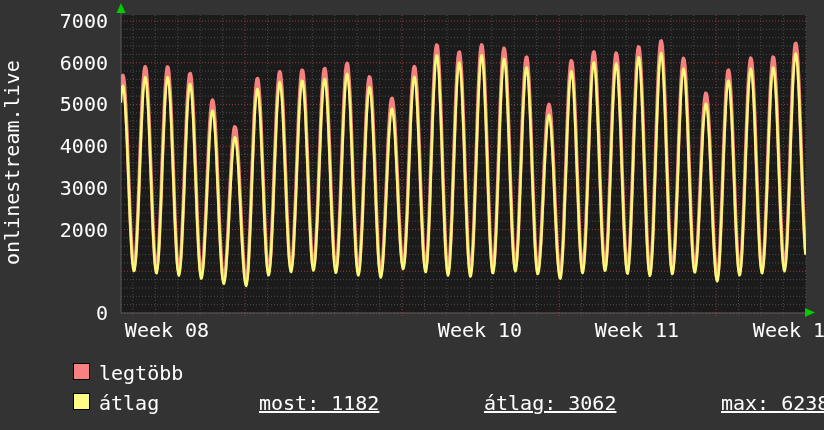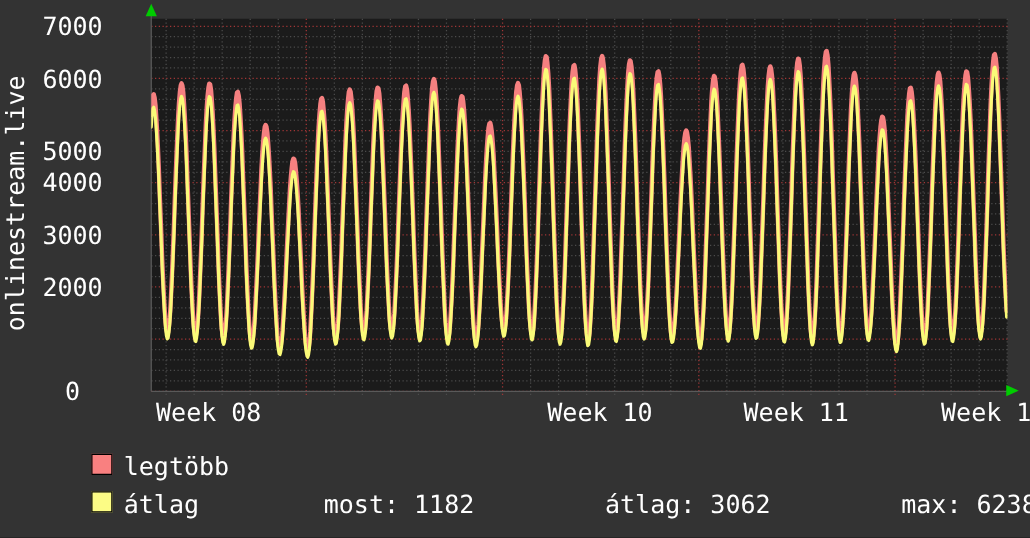--- a/index.html
+++ b/index.html
@@ -11,34 +11,34 @@
   }
   #stage { position:absolute; inset:0; width:824px; height:430px; }
   svg#graph { position:absolute; left:0; top:0; }
   .vtitle {
     position:absolute; left:0px; top:10px; height:305px; width:24px;
     display:flex; align-items:center; justify-content:center;
     writing-mode:vertical-rl; transform:rotate(180deg);
     font-size:20px; letter-spacing:0px; white-space:nowrap;
   }
   .ytick {
-    position:absolute; width:100px; text-align:center; left:8px;
+    position:absolute; width:100px; text-align:right; left:8px;
     font-size:20px; line-height:22px;
   }
   .xlabel {
     position:absolute; top:319px; font-size:20px; line-height:22px;
     transform:translateX(-50%); white-space:nowrap;
   }
   .legend-row { position:absolute; left:29px; height:22px;margin-left:44px; }
   .swatch {
     position:absolute; left:0; top:1px; width:17px; height:17px;
     border:1px solid #000;
   }
   .legend-label { position:absolute; left:26px; top:0; font-size:20px; line-height:22px; white-space:nowrap; }
-  .stat { position:absolute; top:0; font-size:20px; line-height:22px; white-space:nowrap; }
+  .stat { position:absolute; top:0; font-size:20px; line-height:22px; white-space:nowrap;text-decoration:underline; }
 </style>
 </head>
 <body>
 
 <div id="stage">
 
   <svg id="graph" width="824" height="430">
       <rect x="121" y="15" width="685" height="298" fill="#1b1b1b"></rect>
       <g>
         <line x1="121" y1="304.65714285714284" x2="806" y2="304.65714285714284" stroke="#4b4b4b" stroke-dasharray="1,2"></line>
@@ -117,21 +117,21 @@
       <path d="M121.0,91.9L121.7,81.8L122.3,76.3L123.0,75.4L123.7,78.2L124.4,84.3L125.0,93.5L125.7,105.4L126.4,119.7L127.1,135.7L127.7,153.0L128.4,171.0L129.1,188.9L129.7,206.2L130.4,222.3L131.1,236.5L131.8,248.4L132.4,257.6L133.1,263.7L133.8,266.5L134.5,265.9L135.1,261.8L135.8,254.3L136.5,243.7L137.1,230.4L137.8,214.9L138.5,197.6L139.2,179.2L139.8,160.4L140.5,141.8L141.2,124.1L141.9,107.9L142.5,93.8L143.2,82.2L143.9,73.7L144.6,68.4L145.2,66.7L145.9,68.5L146.6,73.8L147.2,82.4L147.9,94.1L148.6,108.3L149.3,124.7L149.9,142.6L150.6,161.4L151.3,180.4L152.0,199.0L152.6,216.4L153.3,232.1L154.0,245.6L154.6,256.3L155.3,263.8L156.0,268.0L156.7,268.6L157.3,265.6L158.0,259.2L158.7,249.5L159.4,236.9L160.0,221.9L160.7,204.9L161.4,186.7L162.0,167.7L162.7,148.8L163.4,130.5L164.1,113.6L164.7,98.6L165.4,86.0L166.1,76.3L166.8,69.9L167.4,66.9L168.1,67.5L168.8,71.7L169.4,79.3L170.1,90.1L170.8,103.7L171.5,119.6L172.1,137.2L172.8,156.0L173.5,175.2L174.2,194.2L174.8,212.2L175.5,228.8L176.2,243.2L176.8,255.0L177.5,263.7L178.2,269.1L178.9,270.9L179.5,269.1L180.2,263.9L180.9,255.5L181.6,244.1L182.2,230.2L182.9,214.2L183.6,196.7L184.3,178.3L184.9,159.7L185.6,141.6L186.3,124.5L186.9,109.2L187.6,96.0L188.3,85.6L189.0,78.2L189.6,74.1L190.3,73.5L191.0,76.5L191.7,82.9L192.3,92.5L193.0,105.0L193.7,120.0L194.3,136.8L195.0,155.0L195.7,173.8L196.4,192.6L197.0,210.7L197.7,227.6L198.4,242.5L199.1,255.0L199.7,264.6L200.4,271.1L201.1,274.0L201.7,273.5L202.4,269.9L203.1,263.4L203.8,254.2L204.4,242.6L205.1,229.1L205.8,214.0L206.5,198.0L207.1,181.7L207.8,165.5L208.5,150.1L209.1,135.9L209.8,123.6L210.5,113.6L211.2,106.2L211.8,101.6L212.5,100.0L213.2,101.6L213.9,106.3L214.5,114.0L215.2,124.3L215.9,137.0L216.6,151.5L217.2,167.4L217.9,184.0L218.6,200.9L219.2,217.3L219.9,232.8L220.6,246.7L221.3,258.7L221.9,268.1L222.6,274.8L223.3,278.5L224.0,279.1L224.6,276.8L225.3,272.0L226.0,264.7L226.6,255.2L227.3,243.8L228.0,231.0L228.7,217.3L229.3,203.0L230.0,188.7L230.7,174.9L231.4,162.1L232.0,150.8L232.7,141.3L233.4,134.0L234.0,129.1L234.7,126.9L235.4,127.4L236.1,130.5L236.7,136.3L237.4,144.5L238.1,154.8L238.8,166.8L239.4,180.1L240.1,194.3L240.8,208.9L241.4,223.2L242.1,236.9L242.8,249.4L243.5,260.4L244.1,269.3L244.8,275.9L245.5,279.9L246.2,281.3L246.8,279.5L247.5,274.2L248.2,265.5L248.8,253.8L249.5,239.5L250.2,223.0L250.9,205.1L251.5,186.2L252.2,167.1L252.9,148.5L253.6,130.9L254.2,115.1L254.9,101.6L255.6,90.9L256.3,83.3L256.9,79.2L257.6,78.5L258.3,81.4L258.9,87.5L259.6,96.7L260.3,108.7L261.0,123.0L261.6,139.2L262.3,156.6L263.0,174.6L263.7,192.6L264.3,210.0L265.0,226.2L265.7,240.5L266.3,252.5L267.0,261.7L267.7,267.8L268.4,270.7L269.0,270.1L269.7,266.0L270.4,258.5L271.1,248.0L271.7,234.8L272.4,219.3L273.1,202.1L273.7,183.8L274.4,165.0L275.1,146.5L275.8,128.9L276.4,112.7L277.1,98.7L277.8,87.2L278.5,78.7L279.1,73.4L279.8,71.7L280.5,73.4L281.1,78.6L281.8,86.9L282.5,98.2L283.2,112.0L283.8,127.9L284.5,145.3L285.2,163.5L285.9,181.9L286.5,199.9L287.2,216.8L287.9,232.0L288.5,245.1L289.2,255.4L289.9,262.7L290.6,266.8L291.2,267.3L291.9,264.4L292.6,258.1L293.3,248.7L293.9,236.4L294.6,221.7L295.3,205.1L296.0,187.3L296.6,168.8L297.3,150.3L298.0,132.4L298.6,115.9L299.3,101.2L300.0,88.9L300.7,79.4L301.3,73.1L302.0,70.2L302.7,70.8L303.4,74.8L304.0,82.1L304.7,92.5L305.4,105.5L306.0,120.8L306.7,137.7L307.4,155.7L308.1,174.1L308.7,192.3L309.4,209.6L310.1,225.5L310.8,239.3L311.4,250.6L312.1,259.0L312.8,264.1L313.4,265.9L314.1,264.1L314.8,258.9L315.5,250.5L316.1,239.1L316.8,225.2L317.5,209.2L318.2,191.7L318.8,173.3L319.5,154.7L320.2,136.6L320.8,119.5L321.5,104.2L322.2,91.0L322.9,80.6L323.5,73.2L324.2,69.1L324.9,68.5L325.6,71.5L326.2,77.9L326.9,87.4L327.6,99.9L328.2,114.8L328.9,131.5L329.6,149.6L330.3,168.4L330.9,187.1L331.6,205.2L332.3,221.9L333.0,236.8L333.6,249.3L334.3,258.8L335.0,265.2L335.7,268.2L336.3,267.6L337.0,263.3L337.7,255.7L338.3,244.8L339.0,231.2L339.7,215.2L340.4,197.5L341.0,178.7L341.7,159.4L342.4,140.4L343.1,122.2L343.7,105.6L344.4,91.1L345.1,79.3L345.7,70.5L346.4,65.2L347.1,63.3L347.8,65.2L348.4,70.6L349.1,79.5L349.8,91.5L350.5,106.1L351.1,122.9L351.8,141.3L352.5,160.6L353.1,180.1L353.8,199.2L354.5,217.1L355.2,233.2L355.8,247.1L356.5,258.0L357.2,265.8L357.9,270.1L358.5,270.7L359.2,267.8L359.9,261.6L360.5,252.3L361.2,240.2L361.9,225.8L362.6,209.5L363.2,192.0L363.9,173.8L364.6,155.6L365.3,138.0L365.9,121.8L366.6,107.3L367.3,95.2L367.9,85.9L368.6,79.7L369.3,76.9L370.0,77.5L370.6,81.5L371.3,88.8L372.0,99.2L372.7,112.3L373.3,127.5L374.0,144.5L374.7,162.5L375.4,181.0L376.0,199.2L376.7,216.6L377.4,232.5L378.0,246.4L378.7,257.7L379.4,266.1L380.1,271.2L380.7,273.0L381.4,271.4L382.1,266.8L382.8,259.3L383.4,249.3L384.1,236.9L384.8,222.8L385.4,207.3L386.1,191.1L386.8,174.6L387.5,158.6L388.1,143.5L388.8,129.9L389.5,118.2L390.2,109.0L390.8,102.4L391.5,98.9L392.2,98.3L392.8,100.8L393.5,106.1L394.2,114.1L394.9,124.4L395.5,136.8L396.2,150.8L396.9,165.8L397.6,181.4L398.2,197.0L398.9,212.0L399.6,226.0L400.2,238.4L400.9,248.7L401.6,256.7L402.3,262.0L402.9,264.4L403.6,263.8L404.3,259.8L405.0,252.4L405.6,241.9L406.3,228.7L407.0,213.3L407.7,196.2L408.3,178.0L409.0,159.3L409.7,140.9L410.3,123.4L411.0,107.3L411.7,93.3L412.4,81.9L413.0,73.4L413.7,68.2L414.4,66.5L415.1,68.2L415.7,73.5L416.4,82.1L417.1,93.7L417.7,107.9L418.4,124.2L419.1,142.0L419.8,160.7L420.4,179.6L421.1,198.1L421.8,215.4L422.5,231.1L423.1,244.5L423.8,255.1L424.5,262.6L425.1,266.7L425.8,267.3L426.5,264.0L427.2,256.9L427.8,246.3L428.5,232.4L429.2,215.8L429.9,197.2L430.5,177.0L431.2,156.2L431.9,135.3L432.5,115.2L433.2,96.5L433.9,79.9L434.6,66.0L435.2,55.4L435.9,48.3L436.6,45.0L437.3,45.7L437.9,50.3L438.6,58.8L439.3,70.7L439.9,85.8L440.6,103.4L441.3,122.9L442.0,143.7L442.6,164.9L443.3,185.9L444.0,206.0L444.7,224.3L445.3,240.2L446.0,253.3L446.7,262.9L447.4,268.9L448.0,270.9L448.7,268.9L449.4,263.2L450.0,253.8L450.7,241.2L451.4,225.7L452.1,208.0L452.7,188.6L453.4,168.2L454.1,147.6L454.8,127.5L455.4,108.6L456.1,91.6L456.8,77.0L457.4,65.4L458.1,57.2L458.8,52.7L459.5,52.1L460.1,55.3L460.8,62.3L461.5,72.9L462.2,86.6L462.8,103.0L463.5,121.5L464.2,141.4L464.8,162.0L465.5,182.6L466.2,202.5L466.9,221.0L467.5,237.4L468.2,251.1L468.9,261.6L469.6,268.7L470.2,271.9L470.9,271.2L471.6,266.6L472.2,258.1L472.9,246.0L473.6,230.9L474.3,213.2L474.9,193.6L475.6,172.7L476.3,151.3L477.0,130.2L477.6,110.0L478.3,91.6L479.0,75.6L479.6,62.5L480.3,52.8L481.0,46.8L481.7,44.8L482.3,46.8L483.0,52.6L483.7,62.2L484.4,75.1L485.0,90.9L485.7,109.1L486.4,128.9L487.1,149.7L487.7,170.8L488.4,191.4L489.1,210.7L489.7,228.2L490.4,243.1L491.1,254.9L491.8,263.3L492.4,267.9L493.1,268.6L493.8,265.3L494.5,258.3L495.1,247.7L495.8,234.0L496.5,217.6L497.1,199.1L497.8,179.1L498.5,158.4L499.2,137.8L499.8,117.8L500.5,99.3L501.2,82.9L501.9,69.2L502.5,58.6L503.2,51.6L503.9,48.3L504.5,49.0L505.2,53.5L505.9,61.6L506.6,73.2L507.2,87.7L507.9,104.8L508.6,123.6L509.3,143.7L509.9,164.3L510.6,184.6L511.3,203.9L511.9,221.6L512.6,237.1L513.3,249.7L514.0,259.0L514.6,264.8L515.3,266.7L516.0,264.8L516.7,259.3L517.3,250.4L518.0,238.3L518.7,223.5L519.3,206.5L520.0,187.9L520.7,168.4L521.4,148.6L522.0,129.4L522.7,111.2L523.4,94.9L524.1,81.0L524.7,69.9L525.4,62.0L526.1,57.7L526.8,57.1L527.4,60.2L528.1,67.0L528.8,77.2L529.4,90.4L530.1,106.2L530.8,124.1L531.5,143.3L532.1,163.2L532.8,183.2L533.5,202.4L534.2,220.2L534.8,236.1L535.5,249.3L536.2,259.5L536.8,266.3L537.5,269.4L538.2,269.0L538.9,265.6L539.5,259.4L540.2,250.7L540.9,239.7L541.6,226.8L542.2,212.5L542.9,197.4L543.6,181.8L544.2,166.5L544.9,151.9L545.6,138.5L546.3,126.8L546.9,117.3L547.6,110.2L548.3,105.9L549.0,104.4L549.6,105.9L550.3,110.4L551.0,117.6L551.6,127.4L552.3,139.4L553.0,153.2L553.7,168.2L554.3,184.0L555.0,200.0L555.7,215.5L556.4,230.2L557.0,243.4L557.7,254.7L558.4,263.7L559.1,270.1L559.7,273.5L560.4,274.0L561.1,270.9L561.7,264.0L562.4,253.8L563.1,240.5L563.8,224.6L564.4,206.7L565.1,187.4L565.8,167.4L566.5,147.4L567.1,128.1L567.8,110.2L568.5,94.3L569.1,81.0L569.8,70.8L570.5,64.0L571.2,60.8L571.8,61.4L572.5,65.7L573.2,73.5L573.9,84.5L574.5,98.3L575.2,114.5L575.9,132.4L576.5,151.5L577.2,171.0L577.9,190.3L578.6,208.7L579.2,225.5L579.9,240.2L580.6,252.2L581.3,261.1L581.9,266.5L582.6,268.4L583.3,266.4L583.9,260.8L584.6,251.5L585.3,239.0L586.0,223.7L586.6,206.1L587.3,187.0L588.0,166.8L588.7,146.4L589.3,126.5L590.0,107.8L590.7,90.9L591.3,76.5L592.0,65.1L592.7,57.0L593.4,52.5L594.0,51.9L594.7,55.0L595.4,61.9L596.1,72.2L596.7,85.5L597.4,101.5L598.1,119.5L598.8,138.9L599.4,159.0L600.1,179.1L600.8,198.5L601.4,216.5L602.1,232.4L602.8,245.8L603.5,256.1L604.1,262.9L604.8,266.1L605.5,265.4L606.2,261.1L606.8,253.1L607.5,241.8L608.2,227.6L608.8,211.0L609.5,192.6L610.2,173.1L610.9,153.0L611.5,133.2L612.2,114.3L612.9,97.1L613.6,82.0L614.2,69.7L614.9,60.6L615.6,55.0L616.2,53.1L616.9,55.0L617.6,60.7L618.3,69.9L618.9,82.4L619.6,97.7L620.3,115.2L621.0,134.3L621.6,154.4L622.3,174.7L623.0,194.5L623.6,213.2L624.3,230.0L625.0,244.4L625.7,255.8L626.3,263.9L627.0,268.3L627.7,269.0L628.4,265.7L629.0,258.6L629.7,247.9L630.4,234.1L631.0,217.6L631.7,198.9L632.4,178.8L633.1,157.9L633.7,137.1L634.4,117.0L635.1,98.3L635.8,81.8L636.4,67.9L637.1,57.2L637.8,50.2L638.5,46.9L639.1,47.5L639.8,52.2L640.5,60.5L641.1,72.4L641.8,87.4L642.5,104.9L643.2,124.3L643.8,144.9L644.5,166.0L645.2,186.9L645.9,206.8L646.5,225.0L647.2,240.8L647.9,253.8L648.5,263.4L649.2,269.3L649.9,271.3L650.6,269.2L651.2,263.2L651.9,253.3L652.6,240.0L653.3,223.7L653.9,205.1L654.6,184.6L655.3,163.2L655.9,141.5L656.6,120.3L657.3,100.4L658.0,82.4L658.6,67.1L659.3,54.9L660.0,46.3L660.7,41.5L661.3,40.8L662.0,44.2L662.7,51.5L663.3,62.5L664.0,76.7L664.7,93.8L665.4,113.0L666.0,133.7L666.7,155.1L667.4,176.6L668.1,197.3L668.7,216.5L669.4,233.5L670.1,247.7L670.7,258.7L671.4,266.0L672.1,269.4L672.8,268.8L673.4,264.4L674.1,256.6L674.8,245.4L675.5,231.3L676.1,214.9L676.8,196.6L677.5,177.2L678.2,157.3L678.8,137.7L679.5,119.0L680.2,101.9L680.8,87.0L681.5,74.8L682.2,65.8L682.9,60.2L683.5,58.3L684.2,60.2L684.9,65.7L685.6,74.6L686.2,86.7L686.9,101.5L687.6,118.5L688.2,137.1L688.9,156.6L689.6,176.3L690.3,195.5L690.9,213.6L691.6,229.9L692.3,243.9L693.0,255.0L693.6,262.8L694.3,267.1L695.0,267.8L695.6,265.2L696.3,259.6L697.0,251.3L697.7,240.4L698.3,227.4L699.0,212.7L699.7,196.9L700.4,180.6L701.0,164.2L701.7,148.4L702.4,133.7L703.0,120.7L703.7,109.9L704.4,101.5L705.1,95.9L705.7,93.3L706.4,93.9L707.1,97.7L707.8,104.5L708.4,114.2L709.1,126.4L709.8,140.7L710.4,156.6L711.1,173.4L711.8,190.7L712.5,207.8L713.1,224.0L713.8,238.9L714.5,251.8L715.2,262.4L715.8,270.3L716.5,275.1L717.2,276.7L717.9,274.9L718.5,269.5L719.2,260.6L719.9,248.7L720.5,234.1L721.2,217.4L721.9,199.1L722.6,179.9L723.2,160.4L723.9,141.4L724.6,123.6L725.3,107.5L725.9,93.7L726.6,82.8L727.3,75.1L727.9,70.8L728.6,70.2L729.3,73.2L730.0,79.6L730.6,89.2L731.3,101.7L732.0,116.6L732.7,133.5L733.3,151.6L734.0,170.4L734.7,189.3L735.3,207.4L736.0,224.3L736.7,239.2L737.4,251.7L738.0,261.3L738.7,267.7L739.4,270.7L740.1,270.0L740.7,265.7L741.4,257.7L742.1,246.5L742.7,232.3L743.4,215.7L744.1,197.4L744.8,177.8L745.4,157.8L746.1,138.0L746.8,119.2L747.5,102.0L748.1,87.0L748.8,74.7L749.5,65.6L750.2,60.0L750.8,58.1L751.5,60.0L752.2,65.5L752.8,74.5L753.5,86.7L754.2,101.5L754.9,118.6L755.5,137.3L756.2,156.8L756.9,176.7L757.6,196.0L758.2,214.2L758.9,230.6L759.6,244.6L760.2,255.8L760.9,263.6L761.6,268.0L762.3,268.6L762.9,265.5L763.6,258.7L764.3,248.5L765.0,235.4L765.6,219.6L766.3,201.8L767.0,182.7L767.6,162.8L768.3,143.0L769.0,123.8L769.7,106.1L770.3,90.3L771.0,77.1L771.7,67.0L772.4,60.2L773.0,57.1L773.7,57.7L774.4,62.0L775.0,69.9L775.7,81.0L776.4,94.9L777.1,111.2L777.7,129.4L778.4,148.6L779.1,168.4L779.8,187.9L780.4,206.5L781.1,223.5L781.8,238.3L782.4,250.4L783.1,259.3L783.8,264.8L784.5,266.7L785.1,264.7L785.8,258.8L786.5,249.3L787.2,236.4L787.8,220.6L788.5,202.5L789.2,182.7L789.9,161.9L790.5,140.9L791.2,120.4L791.9,101.0L792.5,83.6L793.2,68.8L793.9,56.9L794.6,48.6L795.2,44.0L795.9,43.3L796.6,46.5L797.3,53.4L797.9,63.7L798.6,77.2L799.3,93.2L799.9,111.4L800.6,130.9L801.3,151.1L802.0,171.3L802.6,190.9L803.3,209.0L804.0,225.0L804.7,238.5L805.3,248.8" fill="none" stroke="#f58080" stroke-width="3.5" stroke-linejoin="round" stroke-linecap="round" clip-path="url(#pc)"></path>
       <path d="M121.0,101.8L121.7,92.1L122.3,86.7L123.0,85.8L123.7,88.6L124.4,94.5L125.0,103.4L125.7,114.9L126.4,128.7L127.1,144.3L127.7,161.1L128.4,178.5L129.1,195.9L129.7,212.6L130.4,228.2L131.1,242.0L131.8,253.6L132.4,262.5L133.1,268.4L133.8,271.1L134.5,270.5L135.1,266.5L135.8,259.3L136.5,249.0L137.1,236.1L137.8,221.0L138.5,204.2L139.2,186.4L139.8,168.1L140.5,150.1L141.2,132.9L141.9,117.1L142.5,103.4L143.2,92.2L143.9,83.9L144.6,78.8L145.2,77.1L145.9,78.8L146.6,84.0L147.2,92.4L147.9,103.7L148.6,117.6L149.3,133.5L149.9,150.8L150.6,169.1L151.3,187.5L152.0,205.6L152.6,222.5L153.3,237.8L154.0,250.9L154.6,261.2L155.3,268.6L156.0,272.6L156.7,273.2L157.3,270.3L158.0,264.0L158.7,254.6L159.4,242.4L160.0,227.8L160.7,211.4L161.4,193.6L162.0,175.2L162.7,156.9L163.4,139.1L164.1,122.7L164.7,108.1L165.4,95.8L166.1,86.4L166.8,80.2L167.4,77.3L168.1,77.9L168.8,82.0L169.4,89.4L170.1,99.9L170.8,113.1L171.5,128.5L172.1,145.6L172.8,163.9L173.5,182.5L174.2,200.9L174.8,218.5L175.5,234.6L176.2,248.6L176.8,260.0L177.5,268.5L178.2,273.7L178.9,275.5L179.5,273.8L180.2,268.7L180.9,260.5L181.6,249.5L182.2,236.0L182.9,220.4L183.6,203.5L184.3,185.6L184.9,167.6L185.6,150.0L186.3,133.4L186.9,118.5L187.6,105.8L188.3,95.6L189.0,88.5L189.6,84.5L190.3,84.0L191.0,86.8L191.7,93.1L192.3,102.4L193.0,114.5L193.7,129.0L194.3,145.4L195.0,163.0L195.7,181.3L196.4,199.6L197.0,217.2L197.7,233.5L198.4,248.0L199.1,260.2L199.7,269.5L200.4,275.7L201.1,278.6L201.7,278.1L202.4,274.7L203.1,268.4L203.8,259.5L204.4,248.3L205.1,235.2L205.8,220.6L206.5,205.2L207.1,189.4L207.8,173.7L208.5,158.8L209.1,145.2L209.8,133.3L210.5,123.6L211.2,116.4L211.8,112.0L212.5,110.5L213.2,112.0L213.9,116.6L214.5,124.0L215.2,134.0L215.9,146.2L216.6,160.2L217.2,175.6L217.9,191.7L218.6,208.0L219.2,223.9L219.9,238.9L220.6,252.4L221.3,263.9L221.9,273.1L222.6,279.6L223.3,283.1L224.0,283.7L224.6,281.5L225.3,276.8L226.0,269.8L226.6,260.7L227.3,249.8L228.0,237.5L228.7,224.2L229.3,210.5L230.0,196.7L230.7,183.5L231.4,171.2L232.0,160.3L232.7,151.2L233.4,144.2L234.0,139.5L234.7,137.3L235.4,137.8L236.1,140.8L236.7,146.4L237.4,154.2L238.1,164.1L238.8,175.7L239.4,188.6L240.1,202.2L240.8,216.2L241.4,230.0L242.1,243.2L242.8,255.2L243.5,265.7L244.1,274.3L244.8,280.7L245.5,284.6L246.2,285.9L246.8,284.1L247.5,279.0L248.2,270.5L248.8,259.2L249.5,245.3L250.2,229.3L250.9,211.8L251.5,193.5L252.2,175.0L252.9,156.9L253.6,139.9L254.2,124.5L254.9,111.4L255.6,101.0L256.3,93.6L256.9,89.6L257.6,89.0L258.3,91.7L258.9,97.7L259.6,106.6L260.3,118.2L261.0,132.1L261.6,147.8L262.3,164.6L263.0,182.1L263.7,199.6L264.3,216.5L265.0,232.1L265.7,246.0L266.3,257.6L267.0,266.6L267.7,272.5L268.4,275.3L269.0,274.7L269.7,270.7L270.4,263.5L271.1,253.3L271.7,240.4L272.4,225.4L273.1,208.7L273.7,190.9L274.4,172.7L275.1,154.7L275.8,137.6L276.4,122.0L277.1,108.3L277.8,97.2L278.5,88.9L279.1,83.8L279.8,82.1L280.5,83.8L281.1,88.8L281.8,96.9L282.5,107.9L283.2,121.3L283.8,136.7L284.5,153.5L285.2,171.2L285.9,189.0L286.5,206.5L287.2,222.9L287.9,237.7L288.5,250.3L289.2,260.4L289.9,267.5L290.6,271.4L291.2,271.9L291.9,269.1L292.6,263.0L293.3,253.8L293.9,241.9L294.6,227.6L295.3,211.6L296.0,194.2L296.6,176.3L297.3,158.3L298.0,141.0L298.6,124.9L299.3,110.7L300.0,98.7L300.7,89.6L301.3,83.5L302.0,80.6L302.7,81.2L303.4,85.1L304.0,92.2L304.7,102.2L305.4,114.9L306.0,129.7L306.7,146.1L307.4,163.5L308.1,181.4L308.7,199.1L309.4,215.9L310.1,231.3L310.8,244.7L311.4,255.7L312.1,263.8L312.8,268.8L313.4,270.5L314.1,268.8L314.8,263.7L315.5,255.5L316.1,244.5L316.8,230.9L317.5,215.4L318.2,198.4L318.8,180.6L319.5,162.6L320.2,145.0L320.8,128.4L321.5,113.5L322.2,100.8L322.9,90.6L323.5,83.5L324.2,79.5L324.9,79.0L325.6,81.8L326.2,88.0L326.9,97.3L327.6,109.4L328.2,123.8L328.9,140.1L329.6,157.7L330.3,175.9L330.9,194.1L331.6,211.6L332.3,227.9L333.0,242.3L333.6,254.4L334.3,263.7L335.0,269.9L335.7,272.8L336.3,272.2L337.0,268.1L337.7,260.6L338.3,250.1L339.0,236.8L339.7,221.3L340.4,204.1L341.0,185.8L341.7,167.1L342.4,148.6L343.1,131.0L343.7,114.8L344.4,100.8L345.1,89.3L345.7,80.8L346.4,75.5L347.1,73.8L347.8,75.6L348.4,80.9L349.1,89.5L349.8,101.1L350.5,115.3L351.1,131.7L351.8,149.5L352.5,168.3L353.1,187.3L353.8,205.8L354.5,223.2L355.2,238.9L355.8,252.3L356.5,263.0L357.2,270.5L357.9,274.7L358.5,275.3L359.2,272.5L359.9,266.5L360.5,257.5L361.2,245.8L361.9,231.7L362.6,216.0L363.2,198.9L363.9,181.3L364.6,163.6L365.3,146.6L365.9,130.8L366.6,116.8L367.3,105.1L367.9,96.1L368.6,90.1L369.3,87.3L370.0,87.9L370.6,91.8L371.3,98.9L372.0,109.0L372.7,121.6L373.3,136.5L374.0,152.9L374.7,170.4L375.4,188.3L376.0,206.0L376.7,222.9L377.4,238.3L378.0,251.7L378.7,262.7L379.4,270.9L380.1,275.9L380.7,277.5L381.4,276.0L382.1,271.6L382.8,264.4L383.4,254.6L384.1,242.7L384.8,229.0L385.4,214.1L386.1,198.4L386.8,182.5L387.5,167.0L388.1,152.4L388.8,139.2L389.5,128.0L390.2,119.0L390.8,112.7L391.5,109.3L392.2,108.8L392.8,111.1L393.5,116.2L394.2,123.9L394.9,133.9L395.5,145.9L396.2,159.3L396.9,173.9L397.6,188.9L398.2,203.9L398.9,218.5L399.6,231.9L400.2,243.9L400.9,253.9L401.6,261.6L402.3,266.7L402.9,269.0L403.6,268.4L404.3,264.5L405.0,257.3L405.6,247.1L406.3,234.3L407.0,219.4L407.7,202.8L408.3,185.1L409.0,167.0L409.7,149.1L410.3,132.1L411.0,116.5L411.7,103.0L412.4,91.9L413.0,83.6L413.7,78.6L414.4,76.9L415.1,78.6L415.7,83.8L416.4,92.1L417.1,103.4L417.7,117.1L418.4,132.9L419.1,150.2L419.8,168.4L420.4,186.7L421.1,204.7L421.8,221.5L422.5,236.7L423.1,249.7L423.8,260.0L424.5,267.3L425.1,271.4L425.8,271.9L426.5,268.7L427.2,261.8L427.8,251.4L428.5,237.9L429.2,221.8L429.9,203.6L430.5,184.0L431.2,163.7L431.9,143.3L432.5,123.7L433.2,105.5L433.9,89.4L434.6,75.9L435.2,65.5L435.9,58.6L436.6,55.4L437.3,56.1L437.9,60.6L438.6,68.8L439.3,80.5L439.9,95.1L440.6,112.3L441.3,131.3L442.0,151.5L442.6,172.2L443.3,192.7L444.0,212.2L444.7,230.1L445.3,245.6L446.0,258.3L446.7,267.7L447.4,273.5L448.0,275.5L448.7,273.6L449.4,268.0L450.0,258.9L450.7,246.6L451.4,231.5L452.1,214.3L452.7,195.4L453.4,175.6L454.1,155.5L454.8,135.9L455.4,117.5L456.1,100.9L456.8,86.8L457.4,75.5L458.1,67.5L458.8,63.1L459.5,62.5L460.1,65.7L460.8,72.5L461.5,82.8L462.2,96.1L462.8,112.1L463.5,130.0L464.2,149.4L464.8,169.5L465.5,189.6L466.2,209.0L466.9,226.9L467.5,242.9L468.2,256.2L468.9,266.5L469.6,273.3L470.2,276.5L470.9,275.8L471.6,271.3L472.2,263.0L472.9,251.3L473.6,236.6L474.3,219.3L474.9,200.2L475.6,179.8L476.3,159.0L477.0,138.4L477.6,118.8L478.3,100.9L479.0,85.2L479.6,72.4L480.3,63.0L481.0,57.2L481.7,55.2L482.3,57.1L483.0,62.9L483.7,72.2L484.4,84.8L485.0,100.2L485.7,117.8L486.4,137.2L487.1,157.4L487.7,178.0L488.4,198.0L489.1,216.8L489.7,233.8L490.4,248.3L491.1,259.9L491.8,268.0L492.4,272.5L493.1,273.2L493.8,270.0L494.5,263.1L495.1,252.9L495.8,239.5L496.5,223.5L497.1,205.5L497.8,186.1L498.5,166.0L499.2,145.8L499.8,126.4L500.5,108.4L501.2,92.4L501.9,79.1L502.5,68.8L503.2,61.9L503.9,58.8L504.5,59.4L505.2,63.7L505.9,71.7L506.6,83.0L507.2,97.1L507.9,113.7L508.6,132.0L509.3,151.6L509.9,171.6L510.6,191.4L511.3,210.2L511.9,227.4L512.6,242.5L513.3,254.7L514.0,263.8L514.6,269.4L515.3,271.3L516.0,269.5L516.7,264.1L517.3,255.4L518.0,243.6L518.7,229.2L519.3,212.7L520.0,194.7L520.7,175.7L521.4,156.5L522.0,137.8L522.7,120.2L523.4,104.3L524.1,90.7L524.7,79.9L525.4,72.3L526.1,68.1L526.8,67.5L527.4,70.6L528.1,77.1L528.8,87.1L529.4,99.9L530.1,115.3L530.8,132.7L531.5,151.4L532.1,170.8L532.8,190.1L533.5,208.8L534.2,226.2L534.8,241.6L535.5,254.4L536.2,264.4L536.8,271.0L537.5,274.0L538.2,273.6L538.9,270.3L539.5,264.4L540.2,255.9L540.9,245.3L541.6,232.9L542.2,219.2L542.9,204.5L543.6,189.5L544.2,174.7L544.9,160.6L545.6,147.7L546.3,136.5L546.9,127.3L547.6,120.5L548.3,116.3L549.0,114.9L549.6,116.3L550.3,120.6L551.0,127.6L551.6,137.1L552.3,148.6L553.0,161.9L553.7,176.4L554.3,191.7L555.0,207.1L555.7,222.2L556.4,236.3L557.0,249.1L557.7,260.0L558.4,268.7L559.1,274.8L559.7,278.1L560.4,278.6L561.1,275.5L561.7,268.9L562.4,259.0L563.1,246.0L563.8,230.6L564.4,213.2L565.1,194.4L565.8,174.9L566.5,155.5L567.1,136.7L567.8,119.3L568.5,103.8L569.1,90.9L569.8,80.9L570.5,74.3L571.2,71.3L571.8,71.9L572.5,76.0L573.2,83.5L573.9,94.2L574.5,107.7L575.2,123.4L575.9,140.8L576.5,159.4L577.2,178.3L577.9,197.1L578.6,215.0L579.2,231.3L579.9,245.6L580.6,257.2L581.3,265.9L581.9,271.2L582.6,273.0L583.3,271.1L583.9,265.6L584.6,256.5L585.3,244.4L586.0,229.5L586.6,212.4L587.3,193.7L588.0,174.1L588.7,154.3L589.3,134.9L590.0,116.7L590.7,100.3L591.3,86.3L592.0,75.1L592.7,67.2L593.4,62.9L594.0,62.3L594.7,65.4L595.4,72.0L596.1,82.0L596.7,95.0L597.4,110.5L598.1,128.1L598.8,146.9L599.4,166.5L600.1,186.0L600.8,204.9L601.4,222.4L602.1,237.9L602.8,250.9L603.5,260.9L604.1,267.6L604.8,270.7L605.5,270.1L606.2,265.8L606.8,258.0L607.5,247.1L608.2,233.3L608.8,217.1L609.5,199.2L610.2,180.2L610.9,160.7L611.5,141.4L612.2,123.1L612.9,106.3L613.6,91.6L614.2,79.7L614.9,70.8L615.6,65.4L616.2,63.5L616.9,65.4L617.6,70.9L618.3,79.9L618.9,92.0L619.6,106.9L620.3,123.9L621.0,142.5L621.6,162.1L622.3,181.8L623.0,201.2L623.6,219.3L624.3,235.7L625.0,249.7L625.7,260.8L626.3,268.6L627.0,273.0L627.7,273.6L628.4,270.4L629.0,263.5L629.7,253.1L630.4,239.6L631.0,223.5L631.7,205.3L632.4,185.7L633.1,165.4L633.7,145.1L634.4,125.5L635.1,107.4L635.8,91.3L636.4,77.8L637.1,67.4L637.8,60.5L638.5,57.3L639.1,57.9L639.8,62.4L640.5,70.6L641.1,82.2L641.8,96.7L642.5,113.8L643.2,132.7L643.8,152.8L644.5,173.3L645.2,193.7L645.9,213.1L646.5,230.8L647.2,246.2L647.9,258.8L648.5,268.2L649.2,273.9L649.9,275.9L650.6,273.9L651.2,268.0L651.9,258.5L652.6,245.6L653.3,229.9L653.9,211.8L654.6,192.1L655.3,171.3L655.9,150.4L656.6,129.9L657.3,110.6L658.0,93.2L658.6,78.4L659.3,66.6L660.0,58.2L660.7,53.7L661.3,53.0L662.0,56.3L662.7,63.3L663.3,73.9L664.0,87.7L664.7,104.2L665.4,122.7L666.0,142.8L666.7,163.5L667.4,184.2L668.1,204.3L668.7,222.8L669.4,239.3L670.1,253.1L670.7,263.7L671.4,270.7L672.1,274.0L672.8,273.4L673.4,269.2L674.1,261.5L674.8,250.6L675.5,237.0L676.1,221.0L676.8,203.2L677.5,184.4L678.2,165.0L678.8,145.9L679.5,127.7L680.2,111.1L680.8,96.6L681.5,84.8L682.2,76.0L682.9,70.6L683.5,68.8L684.2,70.6L684.9,75.9L685.6,84.6L686.2,96.4L686.9,110.8L687.6,127.3L688.2,145.3L688.9,164.3L689.6,183.4L690.3,202.1L690.9,219.7L691.6,235.6L692.3,249.2L693.0,259.9L693.6,267.6L694.3,271.7L695.0,272.4L695.6,269.9L696.3,264.5L697.0,256.4L697.7,245.9L698.3,233.3L699.0,219.2L699.7,203.9L700.4,188.1L701.0,172.2L701.7,157.0L702.4,142.8L703.0,130.2L703.7,119.7L704.4,111.6L705.1,106.2L705.7,103.8L706.4,104.3L707.1,107.9L707.8,114.6L708.4,124.0L709.1,135.8L709.8,149.6L710.4,165.0L711.1,181.3L711.8,198.0L712.5,214.5L713.1,230.3L713.8,244.7L714.5,257.2L715.2,267.5L715.8,275.1L716.5,279.7L717.2,281.3L717.9,279.5L718.5,274.2L719.2,265.7L719.9,254.1L720.5,239.9L721.2,223.6L721.9,205.8L722.6,187.2L723.2,168.3L723.9,149.8L724.6,132.5L725.3,116.9L725.9,103.5L726.6,92.9L727.3,85.4L727.9,81.2L728.6,80.6L729.3,83.5L730.0,89.7L730.6,99.1L731.3,111.2L732.0,125.7L732.7,142.1L733.3,159.7L734.0,178.0L734.7,196.2L735.3,213.8L736.0,230.2L736.7,244.7L737.4,256.8L738.0,266.2L738.7,272.4L739.4,275.3L740.1,274.6L740.7,270.4L741.4,262.7L742.1,251.7L742.7,237.9L743.4,221.8L744.1,204.0L744.8,185.0L745.4,165.5L746.1,146.3L746.8,128.0L747.5,111.2L748.1,96.6L748.8,84.7L749.5,75.8L750.2,70.4L750.8,68.6L751.5,70.4L752.2,75.7L752.8,84.5L753.5,96.3L754.2,110.8L754.9,127.4L755.5,145.5L756.2,164.5L756.9,183.8L757.6,202.6L758.2,220.3L758.9,236.2L759.6,249.9L760.2,260.7L760.9,268.4L761.6,272.6L762.3,273.2L762.9,270.1L763.6,263.6L764.3,253.7L765.0,240.9L765.6,225.5L766.3,208.3L767.0,189.6L767.6,170.3L768.3,151.0L769.0,132.4L769.7,115.1L770.3,99.8L771.0,87.0L771.7,77.1L772.4,70.5L773.0,67.5L773.7,68.1L774.4,72.3L775.0,79.9L775.7,90.7L776.4,104.3L777.1,120.2L777.7,137.8L778.4,156.5L779.1,175.7L779.8,194.7L780.4,212.7L781.1,229.2L781.8,243.6L782.4,255.4L783.1,264.1L783.8,269.5L784.5,271.3L785.1,269.4L785.8,263.6L786.5,254.3L787.2,241.8L787.8,226.4L788.5,208.8L789.2,189.5L789.9,169.2L790.5,148.8L791.2,128.8L791.9,110.0L792.5,93.0L793.2,78.5L793.9,67.0L794.6,58.9L795.2,54.4L795.9,53.7L796.6,56.8L797.3,63.5L797.9,73.6L798.6,86.7L799.3,102.3L799.9,119.9L800.6,138.9L801.3,158.6L802.0,178.3L802.6,197.3L803.3,214.9L804.0,230.5L804.7,243.6L805.3,253.7" fill="none" stroke="#fafa78" stroke-width="2.5" stroke-linejoin="round" stroke-linecap="round" clip-path="url(#pc)"></path>
       <polygon points="121,3 116.5,13 125.5,13" fill="#00cc00"></polygon>
       <polygon points="815,312.5 805,308 805,317" fill="#00cc00"></polygon>
     </svg>
 
   <div class="vtitle">onlinestream.live</div>
 
   <div class="ytick" style="top:10px">7000</div>
   <div class="ytick" style="top:52px">6000</div>
-  <div class="ytick" style="top:110px">5000</div>
+  <div class="ytick" style="top:93px">5000</div>
   <div class="ytick" style="top:135px">4000</div>
   <div class="ytick" style="top:177px">3000</div>
   <div class="ytick" style="top:219px">2000</div>
   <div class="ytick" style="top:302px">0</div>
 
   <div class="xlabel" style="left:167px">Week 08</div>
   <div class="xlabel" style="left:480px">Week 10</div>
   <div class="xlabel" style="left:637px">Week 11</div>
   <div class="xlabel" style="left:795px">Week 12</div>
 

